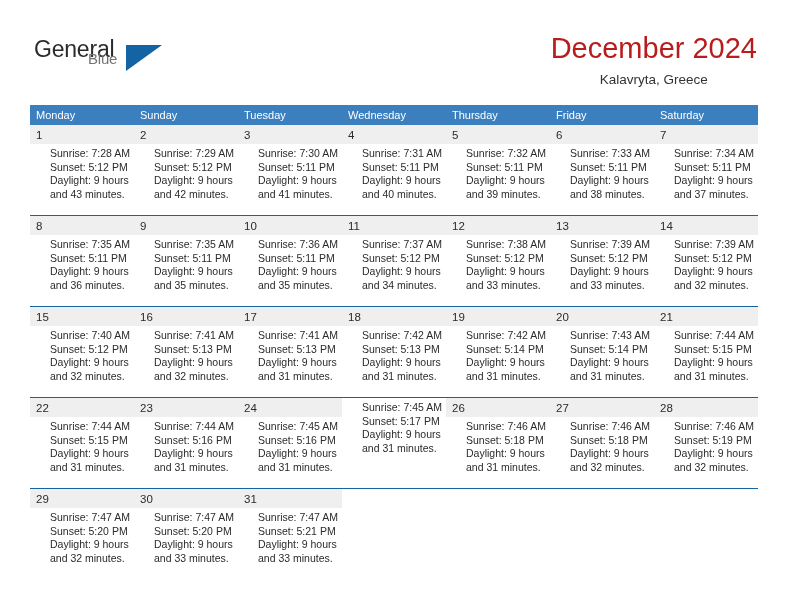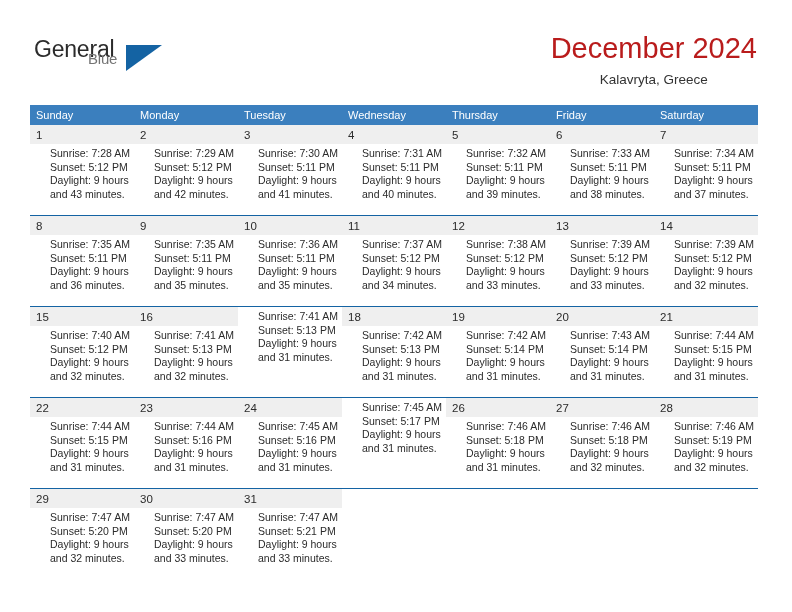--- a/index.html
+++ b/index.html
@@ -159,22 +159,22 @@
 
     <div class="title-block">
       <div class="month-title">December 2024</div>
       <div class="location">Kalavryta, Greece</div>
     </div>
 
   </div>
 
   <div class="calendar">
     <div class="weekdays">
+        <div class="weekday">Monday</div>
         <div class="weekday">Sunday</div>
-        <div class="weekday">Monday</div>
         <div class="weekday">Tuesday</div>
         <div class="weekday">Wednesday</div>
         <div class="weekday">Thursday</div>
         <div class="weekday">Friday</div>
         <div class="weekday">Saturday</div>
       </div>
     <div id="weeks-container">
         <div class="week-row">
           <div class="day-cell">
             <div class="day-number-band"><span class="day-number">1</span></div>
@@ -318,20 +318,21 @@
           <div class="day-cell">
             <div class="day-number-band"><span class="day-number">16</span></div>
             <div class="day-details">
               <div class="detail-line">Sunrise: 7:41 AM</div>
               <div class="detail-line">Sunset: 5:13 PM</div>
               <div class="detail-line">Daylight: 9 hours</div>
               <div class="detail-line">and 32 minutes.</div>
             </div>
           </div>
           <div class="day-cell">
+            <div class="day-number-band"><span class="day-number">17</span></div>
             <div class="day-details">
               <div class="detail-line">Sunrise: 7:41 AM</div>
               <div class="detail-line">Sunset: 5:13 PM</div>
               <div class="detail-line">Daylight: 9 hours</div>
               <div class="detail-line">and 31 minutes.</div>
             </div>
           </div>
           <div class="day-cell">
             <div class="day-number-band"><span class="day-number">18</span></div>
             <div class="day-details">

